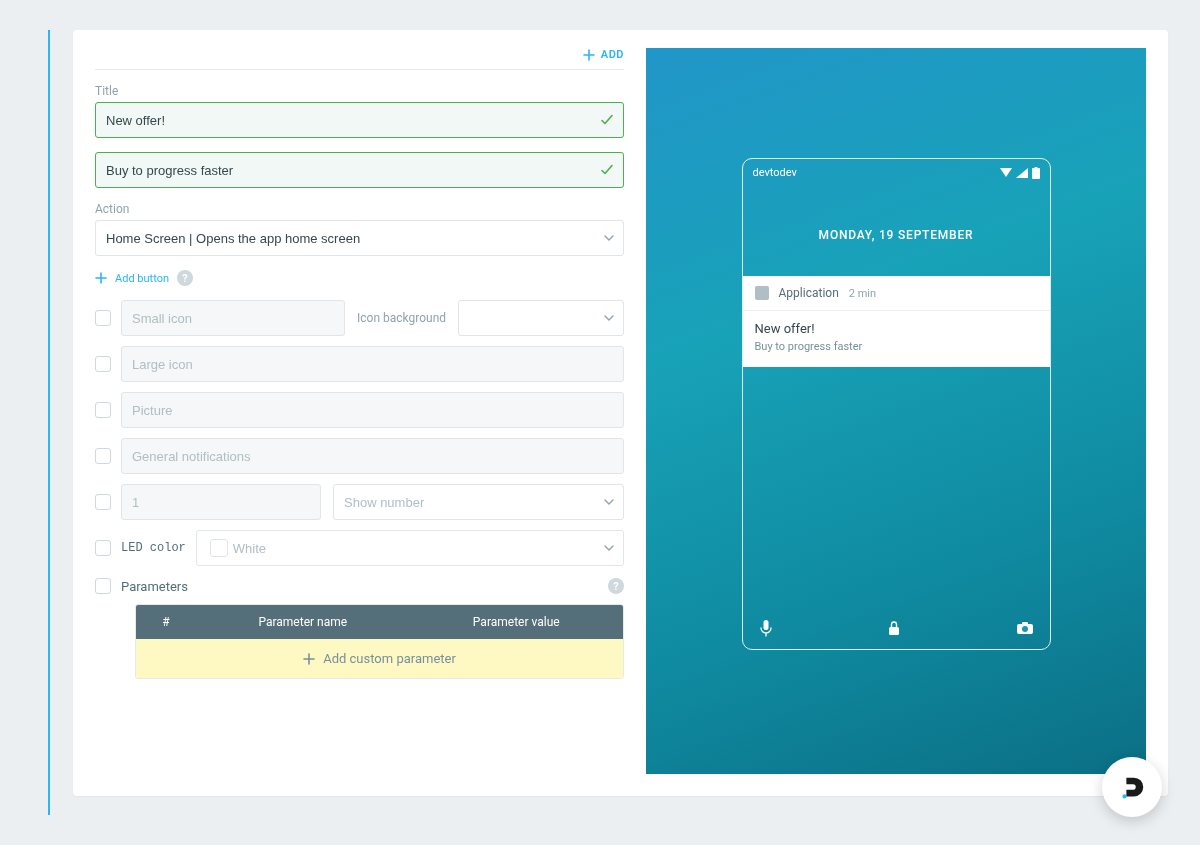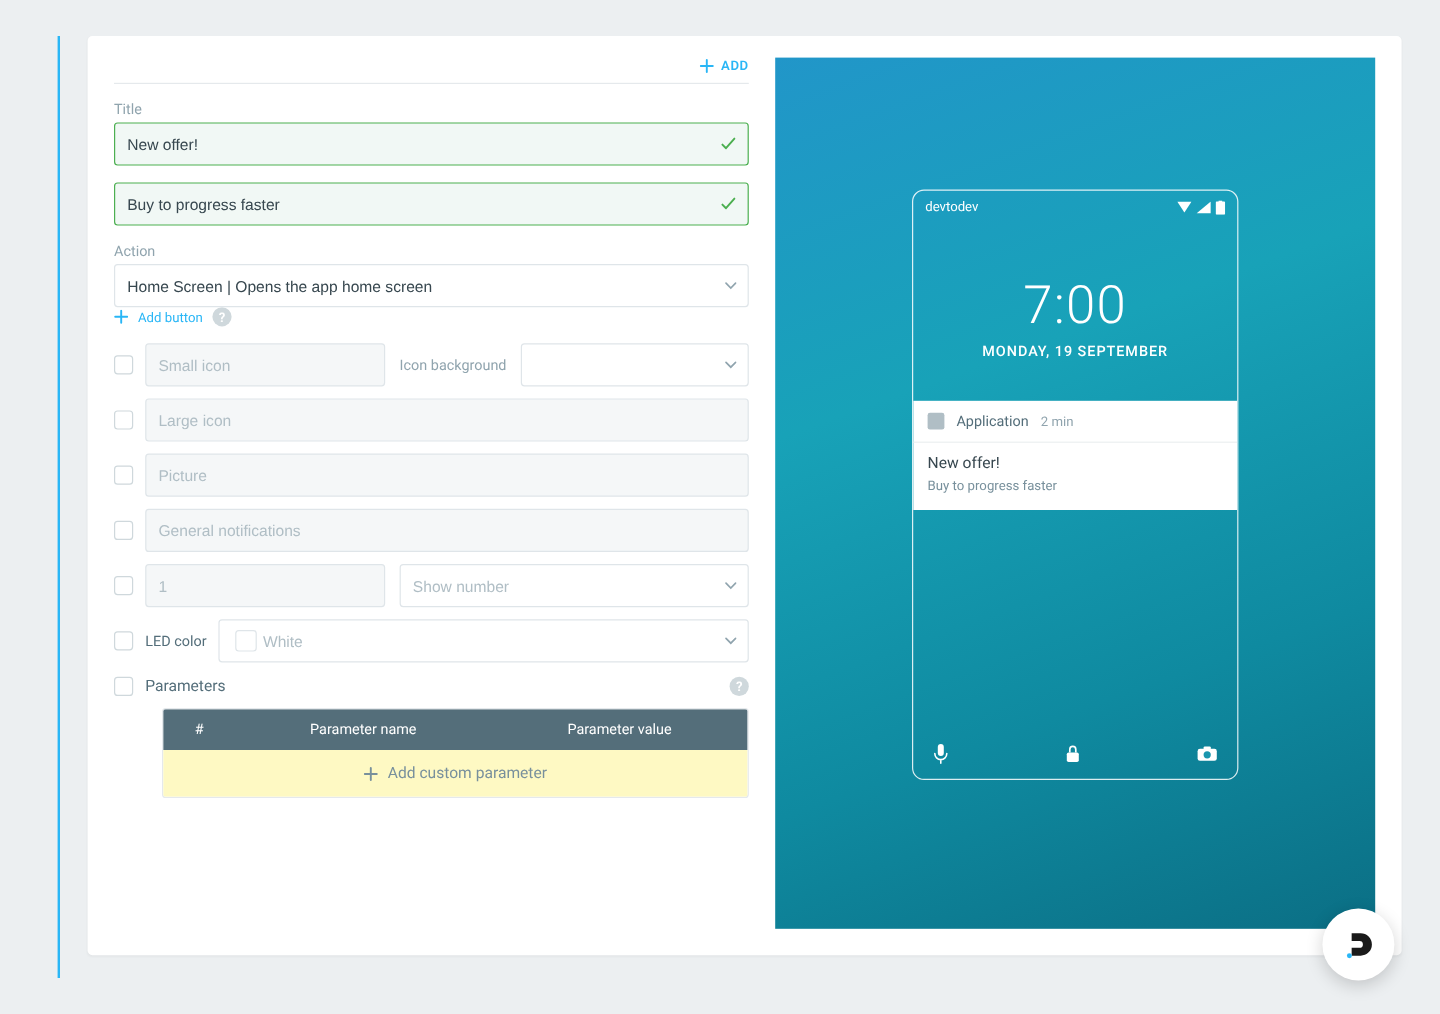--- a/index.html
+++ b/index.html
@@ -83,21 +83,21 @@
     }
     .valid-wrap { position: relative; margin-bottom: 14px; }
     .valid-wrap .text-input { border-color: #4caf50; background: #f1f8f5; }
     .check-icon {
       position: absolute;
       right: 10px;
       top: 50%;
       transform: translateY(-50%);
       color: #4caf50;
     }
-    .field-block { }
+    .field-block { margin-bottom: 14px; }
     .select-wrap { position: relative; }
     .select-wrap .text-input { padding-right: 12px; background:#fff; }
     .chev {
       position: absolute;
       right: 10px;
       top: 50%;
       transform: translateY(-50%);
       color: #90a4ae;
       pointer-events: none;
     }
@@ -188,21 +188,21 @@
     .phone-bg {
       width: 500px;
       height: 726px;
       background: linear-gradient(160deg, #2196c9 0%, #18a2b8 35%, #0f8aa0 70%, #0b6f85 100%);
       display: flex;
       align-items: flex-start;
       justify-content: center;
       padding-top: 110px;
     }
     .phone {
-      width: 272px;
+      width: 309px;
       height: 492px;
       border: 1.5px solid rgba(255,255,255,0.85);
       border-radius: 10px;
       position: relative;
       overflow: hidden;
     }
     .status-bar {
       display: flex; justify-content: space-between; align-items: center;
       padding: 7px 10px; color: #fff; font-size: 11px;
     }
@@ -321,21 +321,21 @@
         <svg width="12" height="12" viewBox="0 0 12 12">
             <path d="M6 1v10M1 6h10" stroke="#29b6f6" stroke-width="1.6" stroke-linecap="round"></path>
           </svg>
         <span style="color:#29b6f6; font-size:11px; cursor:pointer;">Add button</span>
         <span class="help-dot">?</span>
       </div>
 
       <div class="cb-row">
         <span class="cb"></span>
         <div class="row-split" style="flex:1;">
-          <div style="width:200px;">
+          <div style="width:224px;">
             <input class="text-input disabled-input" placeholder="Small icon" style="">
           </div>
           <span class="inline-label">Icon background</span>
           <div class="select-wrap flex1">
             <input readonly="" class="text-input disabled-input" style="">
             <span class="chev">
               <svg width="10" height="10" viewBox="0 0 10 10">
                   <path d="M1 3l4 4 4-4" stroke="#90a4ae" stroke-width="1.4" fill="none" stroke-linecap="round"></path>
                 </svg>
             </span>
@@ -369,21 +369,21 @@
                   <path d="M1 3l4 4 4-4" stroke="#90a4ae" stroke-width="1.4" fill="none" stroke-linecap="round"></path>
                 </svg>
             </span>
           </div>
         </div>
       </div>
 
 
       <div class="cb-row">
         <span class="cb"></span>
-        <span class="inline-label" style="color:#546e7a;">LED color</span>
+        <span class="inline-label" style="color:#546e7a;font-family:Liberation Mono, monospace;">LED color</span>
         <div class="select-wrap" style="flex:1;">
           <span class="color-chip" style="position:absolute; left:8px; top:50%; transform:translateY(-50%);"></span>
           <input readonly="" class="text-input disabled-input" style="padding-left: 36px;" placeholder="White">
           <span class="chev">
             <svg width="10" height="10" viewBox="0 0 10 10">
                 <path d="M1 3l4 4 4-4" stroke="#90a4ae" stroke-width="1.4" fill="none" stroke-linecap="round"></path>
               </svg>
           </span>
         </div>
       </div>
@@ -425,21 +425,20 @@
               <svg width="12" height="10" viewBox="0 0 12 10">
                   <path d="M0 10 L12 10 L12 0 Z" fill="#fff"></path>
                 </svg>
               <svg width="8" height="12" viewBox="0 0 8 12">
                   <rect x="0" y="1" width="8" height="11" rx="1" fill="#fff"></rect>
                   <rect x="2.5" y="0" width="3" height="1.5" fill="#fff"></rect>
                 </svg>
             </span>
           </div>
           <div class="clock-area">
-            <div class="clock-time">7:00</div>
             <div class="clock-date">MONDAY, 19 SEPTEMBER</div>
           </div>
           <div class="notif">
             <div class="notif-head">
               <span class="notif-app-icon"></span>
               <span>Application</span>
               <span class="notif-time">2 min</span>
             </div>
             <div class="notif-body">
               <div class="notif-title">New offer!</div>

